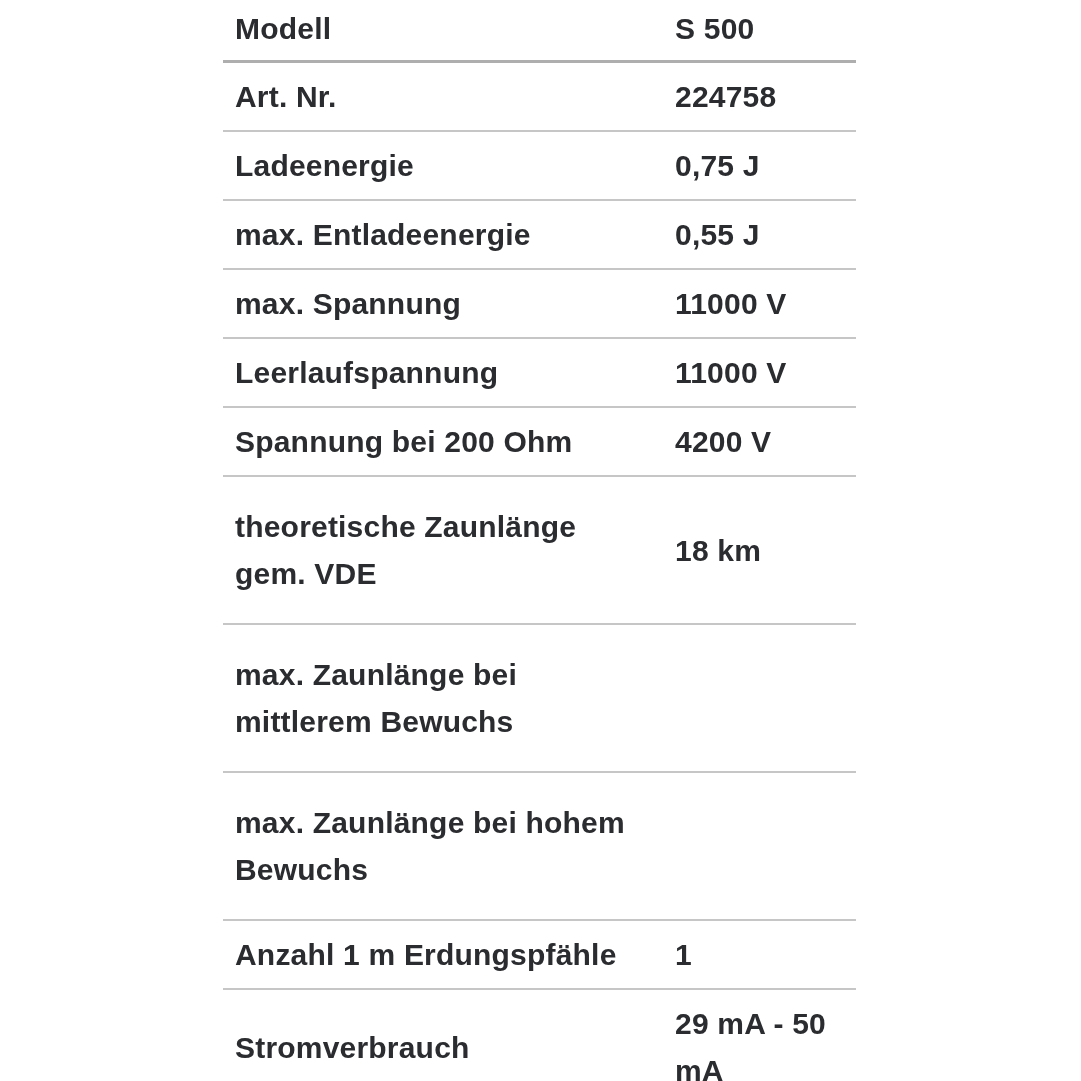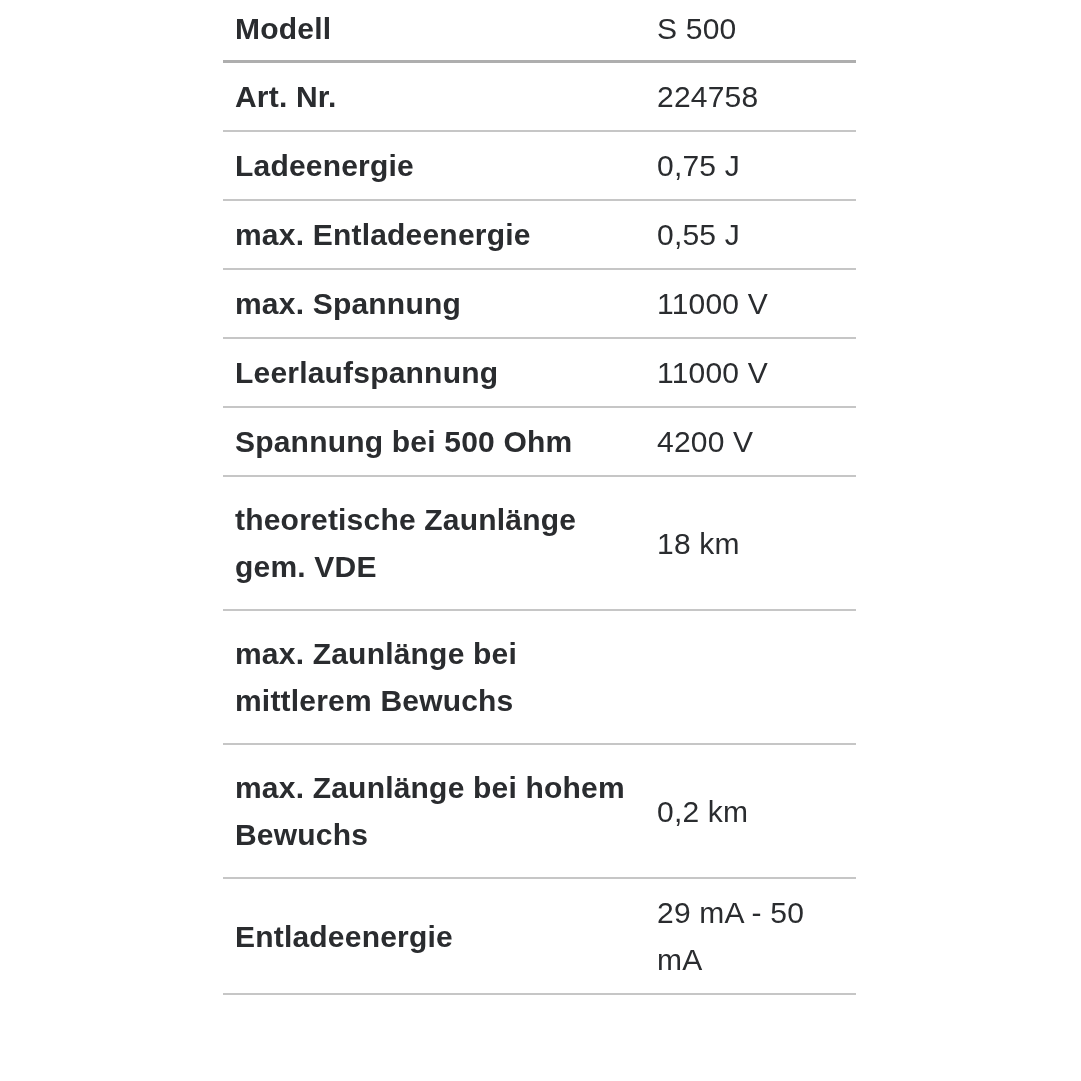--- a/index.html
+++ b/index.html
@@ -24,43 +24,43 @@
     font-size: 30px;
     color: var(--text);
   }
   .spec-row {
     display: flex;
     align-items: center;
     box-sizing: border-box;
     padding: 10px 0;
     border-bottom: 2px solid var(--row-divider);
     background: var(--bg);
+    gap: 40px;
   }
   .spec-row.first-row {
     padding: 5px 0 8px 0;
     border-bottom-width: 3px;
     border-bottom-color: var(--header-divider);
   }
   .spec-row.two-line {
-    padding: 19px 0;
+    padding: 26px 0;
   }
   .spec-label {
     flex: 0 0 412px;
     box-sizing: border-box;
     padding-left: 12px;
     font-weight: 700;
     line-height: 47px;
     letter-spacing: 0.2px;
   }
   .spec-value {
     flex: 1;
-    font-weight: 400;
+    font-weight: 700;
     line-height: 47px;
     letter-spacing: 0.2px;
-    margin-left: 22px;
   }
 </style>
 </head>
 <body>
 
 <div class="spec-table" id="spec-table">
   <div class="spec-row first-row">
     <div class="spec-label">Modell</div>
     <div class="spec-value">S 500</div>
   </div>
@@ -84,37 +84,40 @@
     <div class="spec-label">max. Spannung</div>
     <div class="spec-value">11000 V</div>
   </div>
 
   <div class="spec-row">
     <div class="spec-label">Leerlaufspannung</div>
     <div class="spec-value">11000 V</div>
   </div>
 
   <div class="spec-row">
-    <div class="spec-label">Spannung bei 500 Ohm</div>
+    <div class="spec-label">Spannung bei 200 Ohm</div>
     <div class="spec-value">4200 V</div>
   </div>
 
   <div class="spec-row two-line">
     <div class="spec-label">theoretische Zaunlänge gem. VDE</div>
     <div class="spec-value">18 km</div>
   </div>
 
 
   <div class="spec-row two-line">
     <div class="spec-label">max. Zaunlänge bei mittlerem Bewuchs</div>
   </div>
 
   <div class="spec-row two-line">
     <div class="spec-label">max. Zaunlänge bei hohem Bewuchs</div>
-    <div class="spec-value">0,2 km</div>
   </div>
 
+  <div class="spec-row">
+    <div class="spec-label">Anzahl 1 m Erdungspfähle</div>
+    <div class="spec-value">1</div>
+  </div>
 
   <div class="spec-row last-row">
-    <div class="spec-label">Entladeenergie</div>
+    <div class="spec-label">Stromverbrauch</div>
     <div class="spec-value">29 mA - 50 mA</div>
   </div>
 </div>
 
 </body></html>

